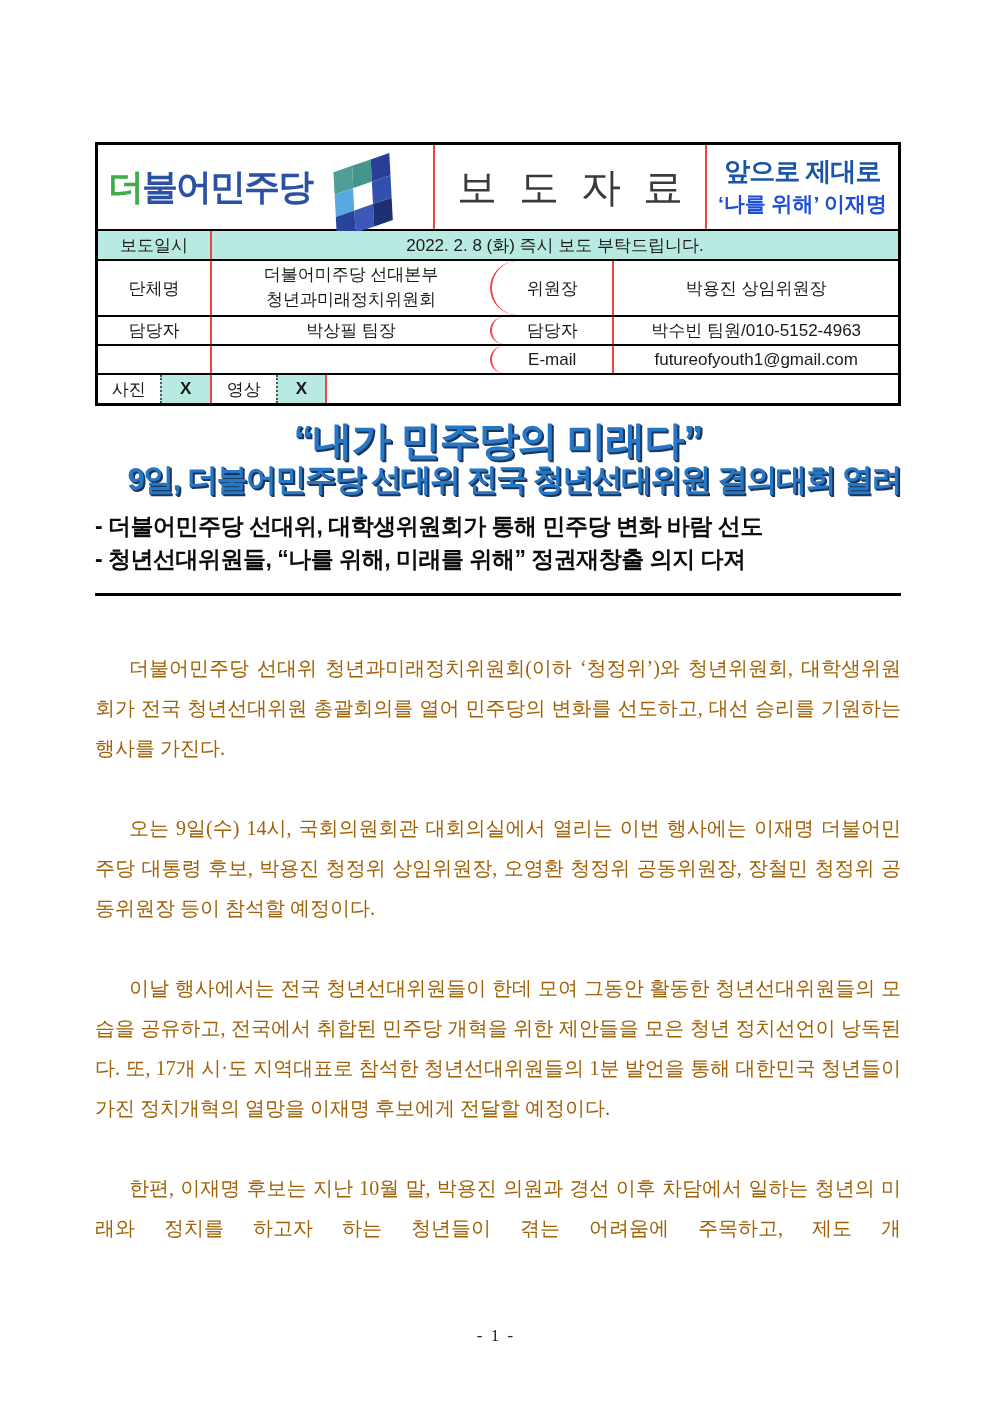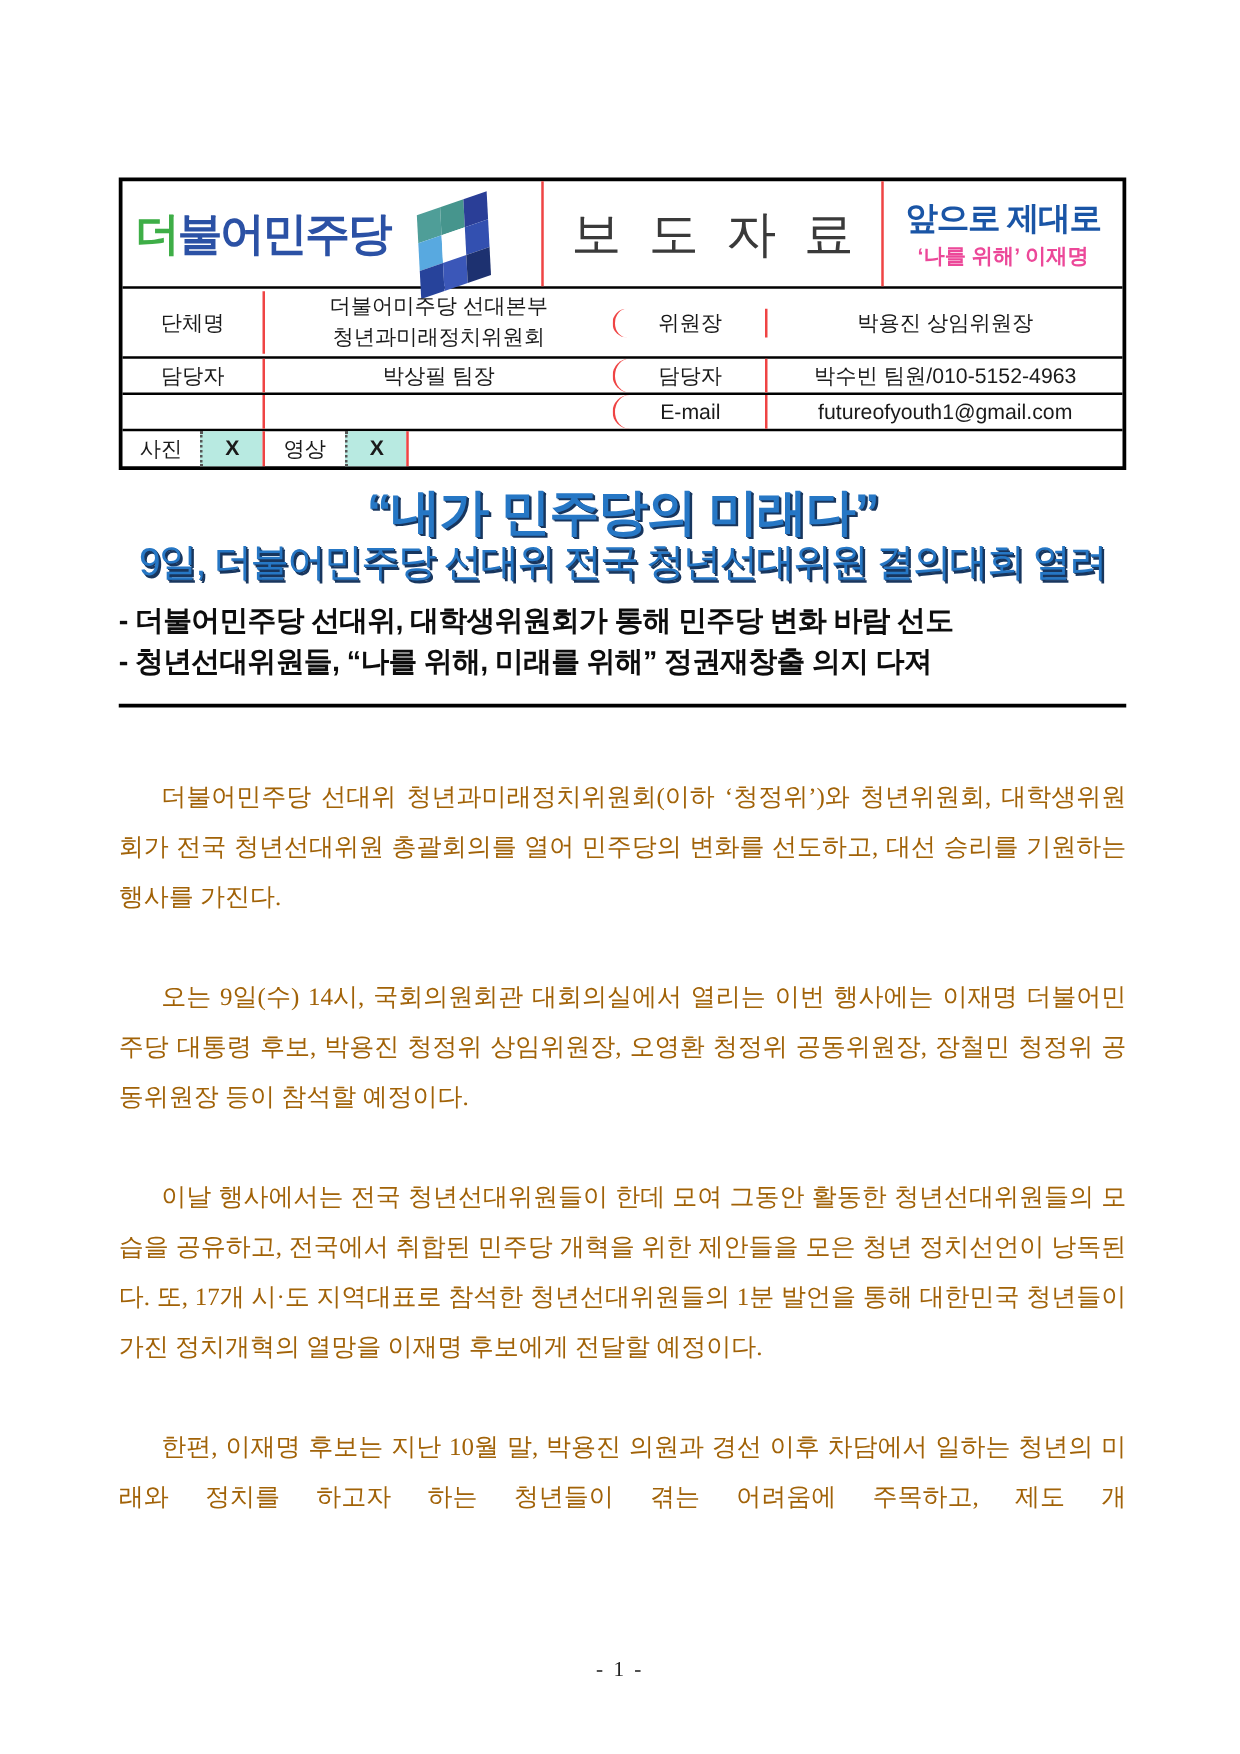--- a/index.html
+++ b/index.html
@@ -14,21 +14,21 @@
   .trow:first-child { border-top: none; }
   .cell { border-left: 2px solid #ef4444; display: flex; align-items: center;
           justify-content: center; text-align: center; font-size: 17px; color: #1a1a1a; }
   .cell.first { border-left: none; }
   .cell.dotted { border-left: 2px dotted #555; }
   .cyan { background: #b8eae1; }
   .pre { white-space: pre-line; line-height: 1.45; }
 
   .r-head { height: 84px; }
   .r-cyan { height: 30px; }
-  .r-org  { height: 56px; align-items: center; }
+  .r-org  { height: 56px; }
   .r-c    { height: 29px; }
   .r-media{ height: 30px; }
 
   .w-c1 { width: 14%; }  .w-c2 { width: 35%; }
   .w-c3 { width: 15.3%; border-radius: 27px; } .w-c4 { width: 35.7%; }
   .w-rel { width: 86%; }
   .w-s1 { width: 7.7%; } .w-sx { width: 6.3%; }
   .w-s2 { width: 8.2%; } .w-sx2 { width: 6.2%; }
   .w-srest { flex: 1; }
 
@@ -36,32 +36,32 @@
   .logo-text { font-size: 36px; font-weight: 900; letter-spacing: -2px; white-space: nowrap; }
   .logo-green { color: #3eae47; }
   .logo-blue  { color: #2b51a5; }
   .flag-wrap { margin-left: 2px; margin-top: 2px; }
 
   .title-cell { flex: 1; font-family: "Liberation Serif", serif; font-size: 40px;
                 color: #3a3a3a; letter-spacing: 22px; padding-left: 22px; white-space: nowrap; }
 
   .slogan-cell { width: 24.2%; flex-direction: column; padding: 19px 6px; }
   .slogan1 { font-size: 26px; font-weight: 900; color: #1a55a6; letter-spacing: -1px; white-space: nowrap; }
-  .slogan2 { font-size: 17px; font-weight: 700; color: #ec4899; white-space: nowrap; margin-top: 1px; }
+  .slogan2 { font-size: 21px; font-weight: 700; color: #1d4ed8; white-space: nowrap; margin-top: 1px; }
   .slogan-underline { width: 94%; height: 3px; margin-top: 2px;
                       background: linear-gradient(to right, #5aa9dc 0 44%, #1c3f93 44% 100%); }
 
   .media-x { font-weight: 800; font-size: 17px; }
 
   
   .headline { margin-top: 14px; text-align: center; }
   .hl1 { font-size: 40px; font-weight: 900; color: #2677c5; letter-spacing: -1px;
          text-shadow: 1px 1px 0 #18365e, 2px 2px 0 #18365e; line-height: 40px; }
-  .hl2 { font-size: 31px; font-weight: 400; color: #2677c5; letter-spacing: -1.5px;
-         text-shadow: 1px 1px 0 #18365e, 2px 2px 0 #18365e; line-height: 40px; }
+  .hl2 { font-size: 31px; font-weight: 700; color: #2677c5; letter-spacing: -1.5px;
+         text-shadow: 1px 1px 0 #18365e, 2px 2px 0 #18365e; line-height: 40px; text-align: right; }
   .bullets { margin-top: 10px; text-align: left; }
   .bullet { font-size: 23px; font-weight: 800; color: #0d0d0d; line-height: 33px;
             letter-spacing: -0.5px; white-space: nowrap; }
   .rule { border: none; border-top: 3px solid #000; margin-top: 17px; }
 
   
   .bodytext { margin-top: 52px; font-family: "Liberation Serif", serif;
               font-size: 20px; color: #a16207; line-height: 40px;
               text-align: justify; }
   .bodytext p { margin: 0 0 40px; text-indent: 34px; }
@@ -99,20 +99,24 @@
         </span>
       </div>
       <div class="cell title-cell">보도자료</div>
       <div class="cell slogan-cell">
         <span class="slogan1">앞으로 제대로</span>
         <span class="slogan2">‘나를 위해’ 이재명</span>
         <span class="slogan-underline"></span>
       </div>
     </div>
 
+    <div class="trow r-cyan">
+      <div class="cell first cyan w-c1">보도일시</div>
+      <div class="cell cyan w-rel">2022. 2. 8 (화) 즉시 보도 부탁드립니다.</div>
+    </div>
 
     <div class="trow r-org">
       <div class="cell first w-c1">단체명</div>
       <div class="cell w-c2 pre">더불어미주당 선대본부
 청년과미래정치위원회</div>
       <div class="cell w-c3">위원장</div>
       <div class="cell w-c4">박용진 상임위원장</div>
     </div>
 
     <div class="trow r-c">

